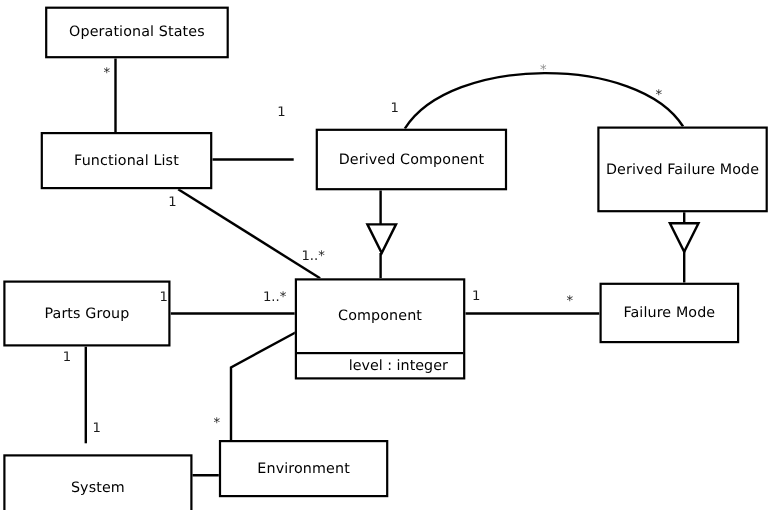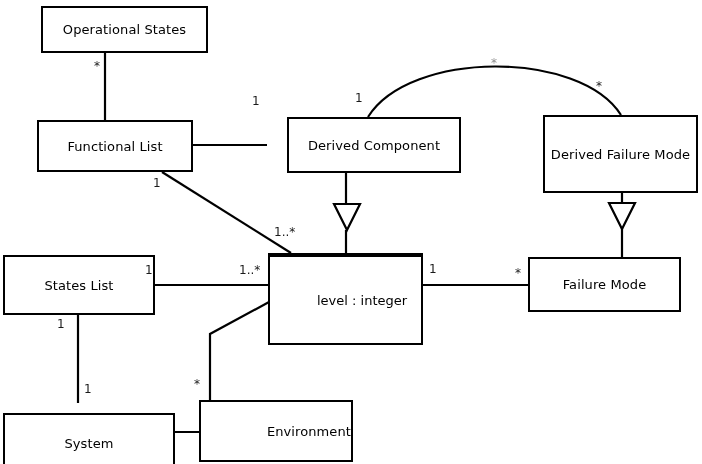--- a/index.html
+++ b/index.html
@@ -99,32 +99,33 @@
       <div class="uml-class" style="left: 37px; top: 120px; width: 156px; height: 52px;">
         <div class="uml-name-compartment">Functional List</div>
       </div>
       <div class="uml-class" style="left: 267px; top: 117px; width: 174px; height: 56px; margin-left: 20px;">
         <div class="uml-name-compartment">Derived Component</div>
       </div>
       <div class="uml-class" style="left: 543px; top: 115px; width: 155px; height: 78px;">
         <div class="uml-name-compartment">Derived Failure Mode</div>
       </div>
       <div class="uml-class" style="left: 3px; top: 255px; width: 152px; height: 60px;">
-        <div class="uml-name-compartment">States List</div>
+        <div class="uml-name-compartment">Parts Group</div>
       </div>
       <div class="uml-class" style="left: 268px; top: 253px; width: 155px; height: 92px;">
+        <div class="uml-name-compartment" style="flex: 0 0 65px;">Component</div>
         <div class="uml-attr-compartment" style="flex: 1 1 auto; padding-left: 47px;">level : integer</div>
       </div>
-      <div class="uml-class" style="left: 528px; top: 257px; width: 153px; height: 55px;">
+      <div class="uml-class" style="left: 545px; top: 257px; width: 127px; height: 55px;">
         <div class="uml-name-compartment">Failure Mode</div>
       </div>
       <div class="uml-class" style="left: 3px; top: 413px; width: 172px; height: 60px;">
         <div class="uml-name-compartment">System</div>
       </div>
-      <div class="uml-class" style="left: 199px; top: 400px; width: 154px; height: 62px; align-items: flex-end;">
+      <div class="uml-class" style="left: 199px; top: 400px; width: 154px; height: 52px;">
         <div class="uml-name-compartment">Environment</div>
       </div>
     </div>
   <div id="labels-layer">
       <div class="mult-label" style="left: 94px; top: 60px;">*</div>
       <div class="mult-label" style="left: 252px; top: 95px;">1</div>
       <div class="mult-label" style="left: 355px; top: 92px;">1</div>
       <div class="mult-label faint" style="left: 491px; top: 57px;">*</div>
       <div class="mult-label" style="left: 596px; top: 80px;">*</div>
       <div class="mult-label" style="left: 153px; top: 177px;">1</div>

